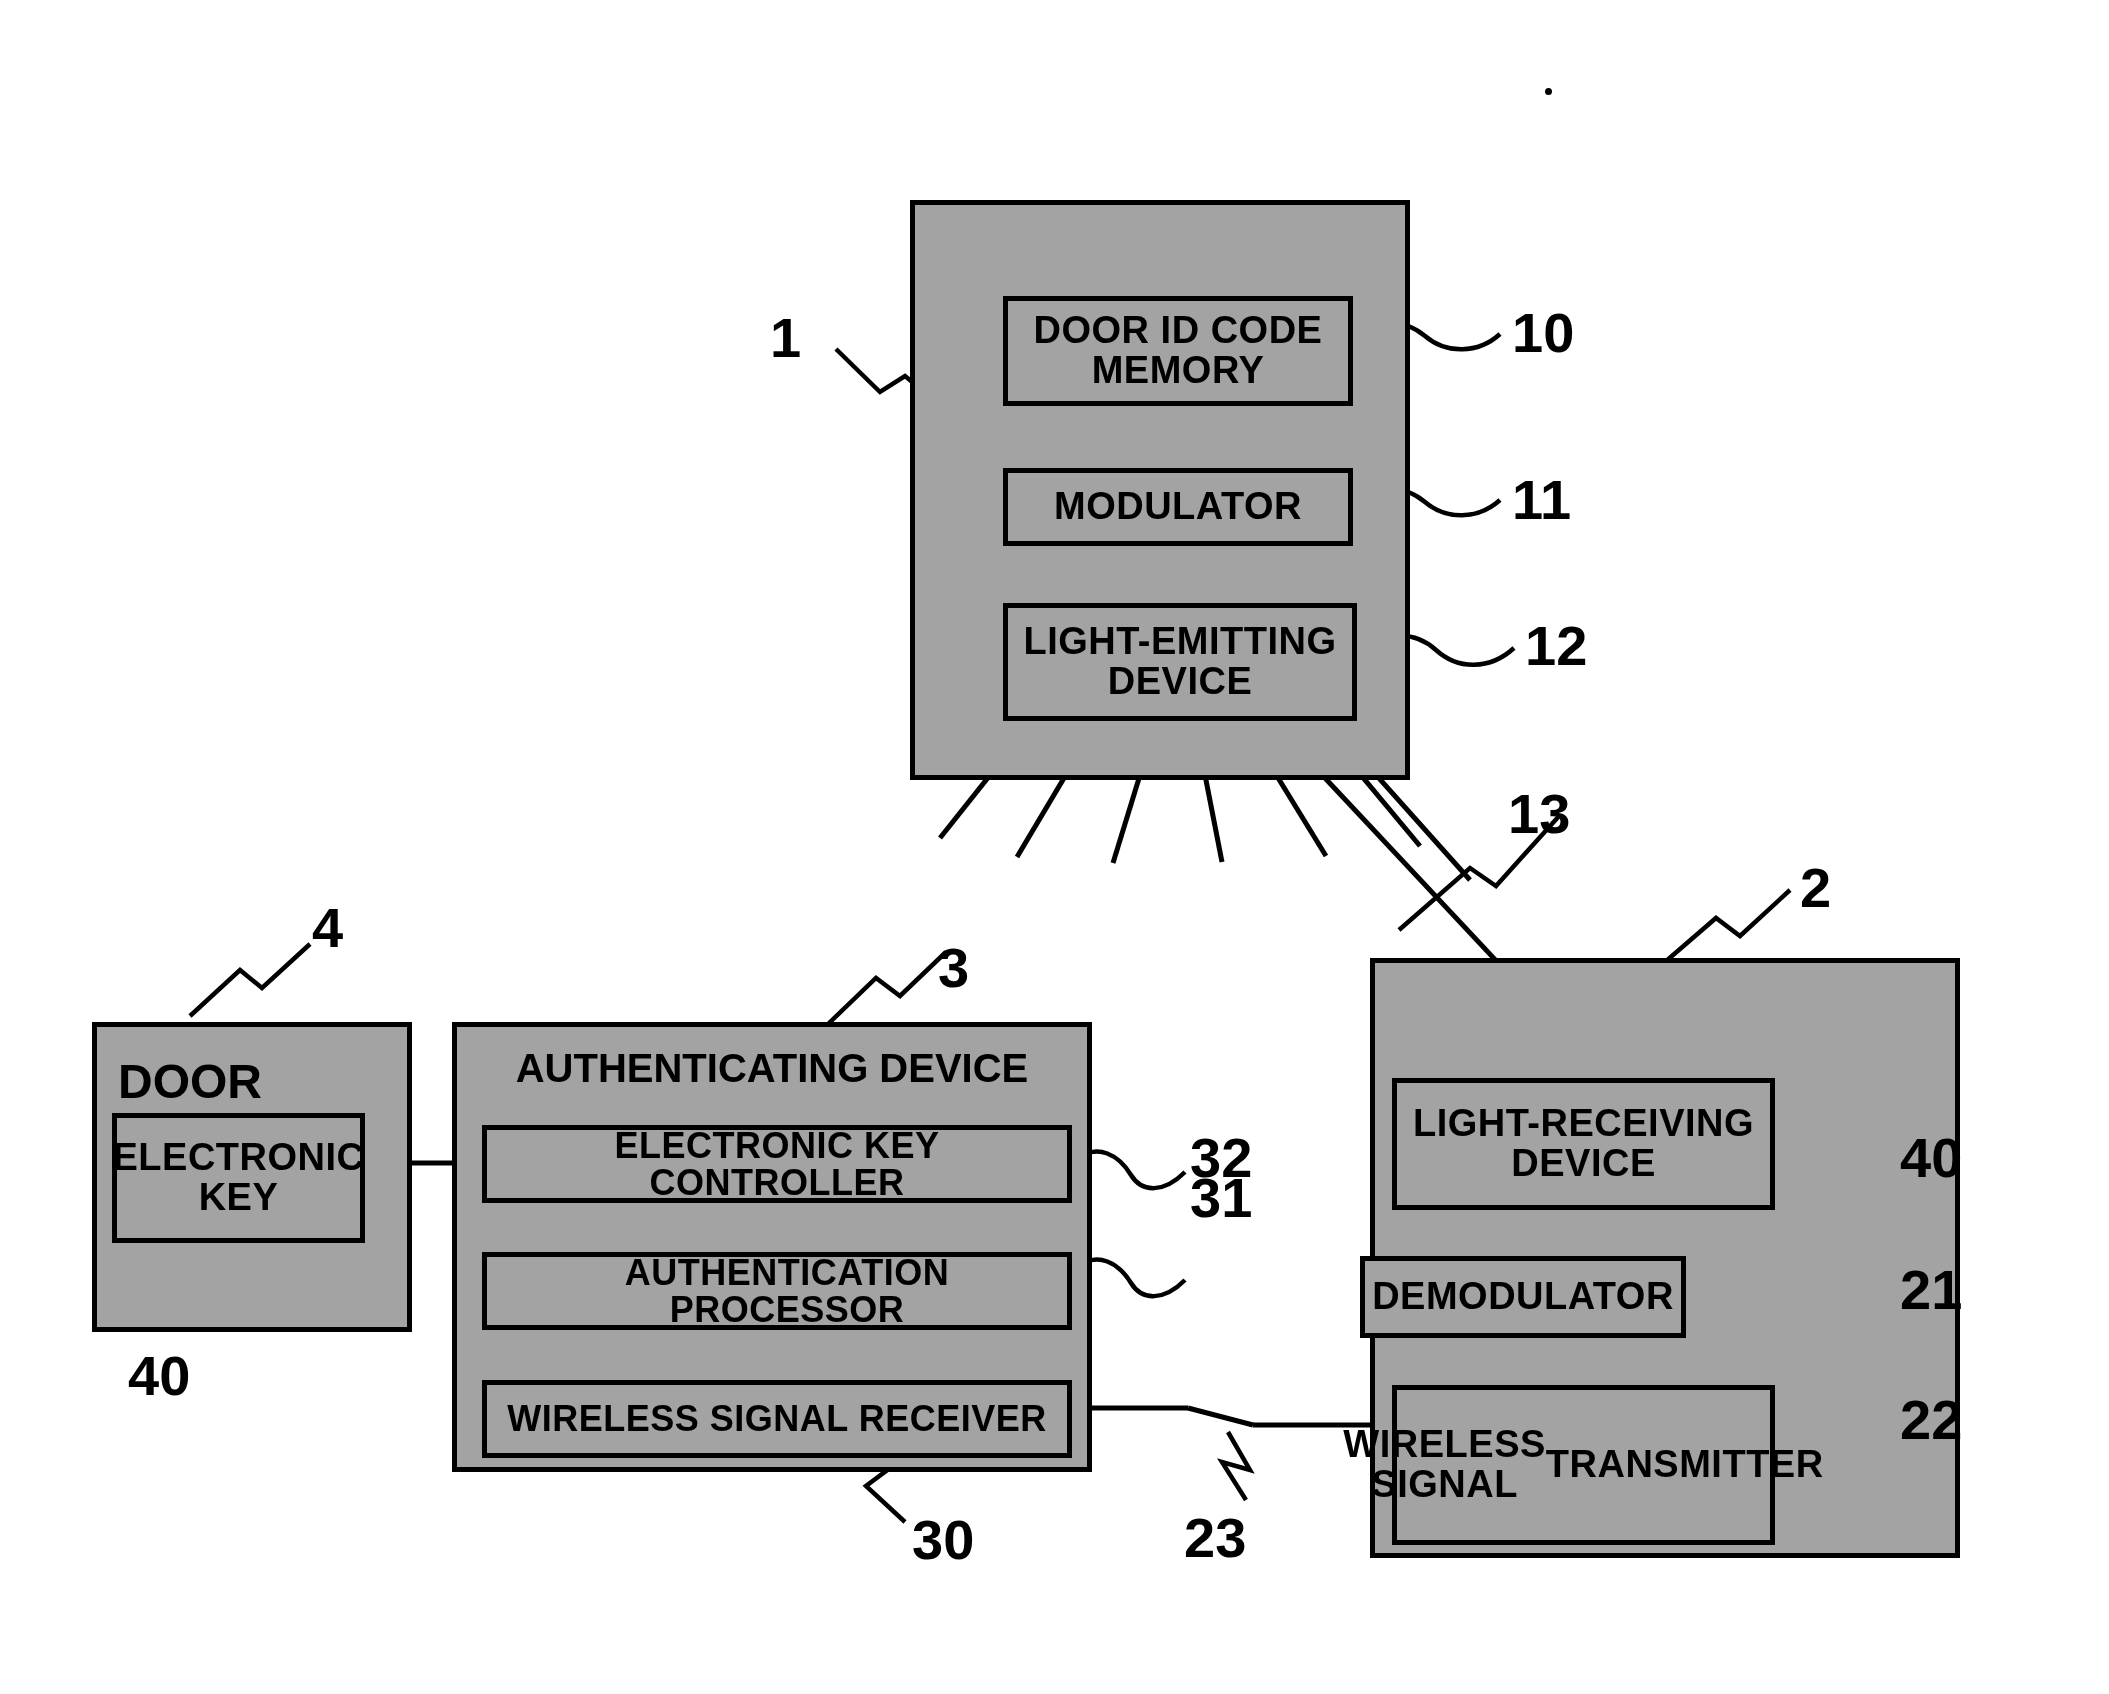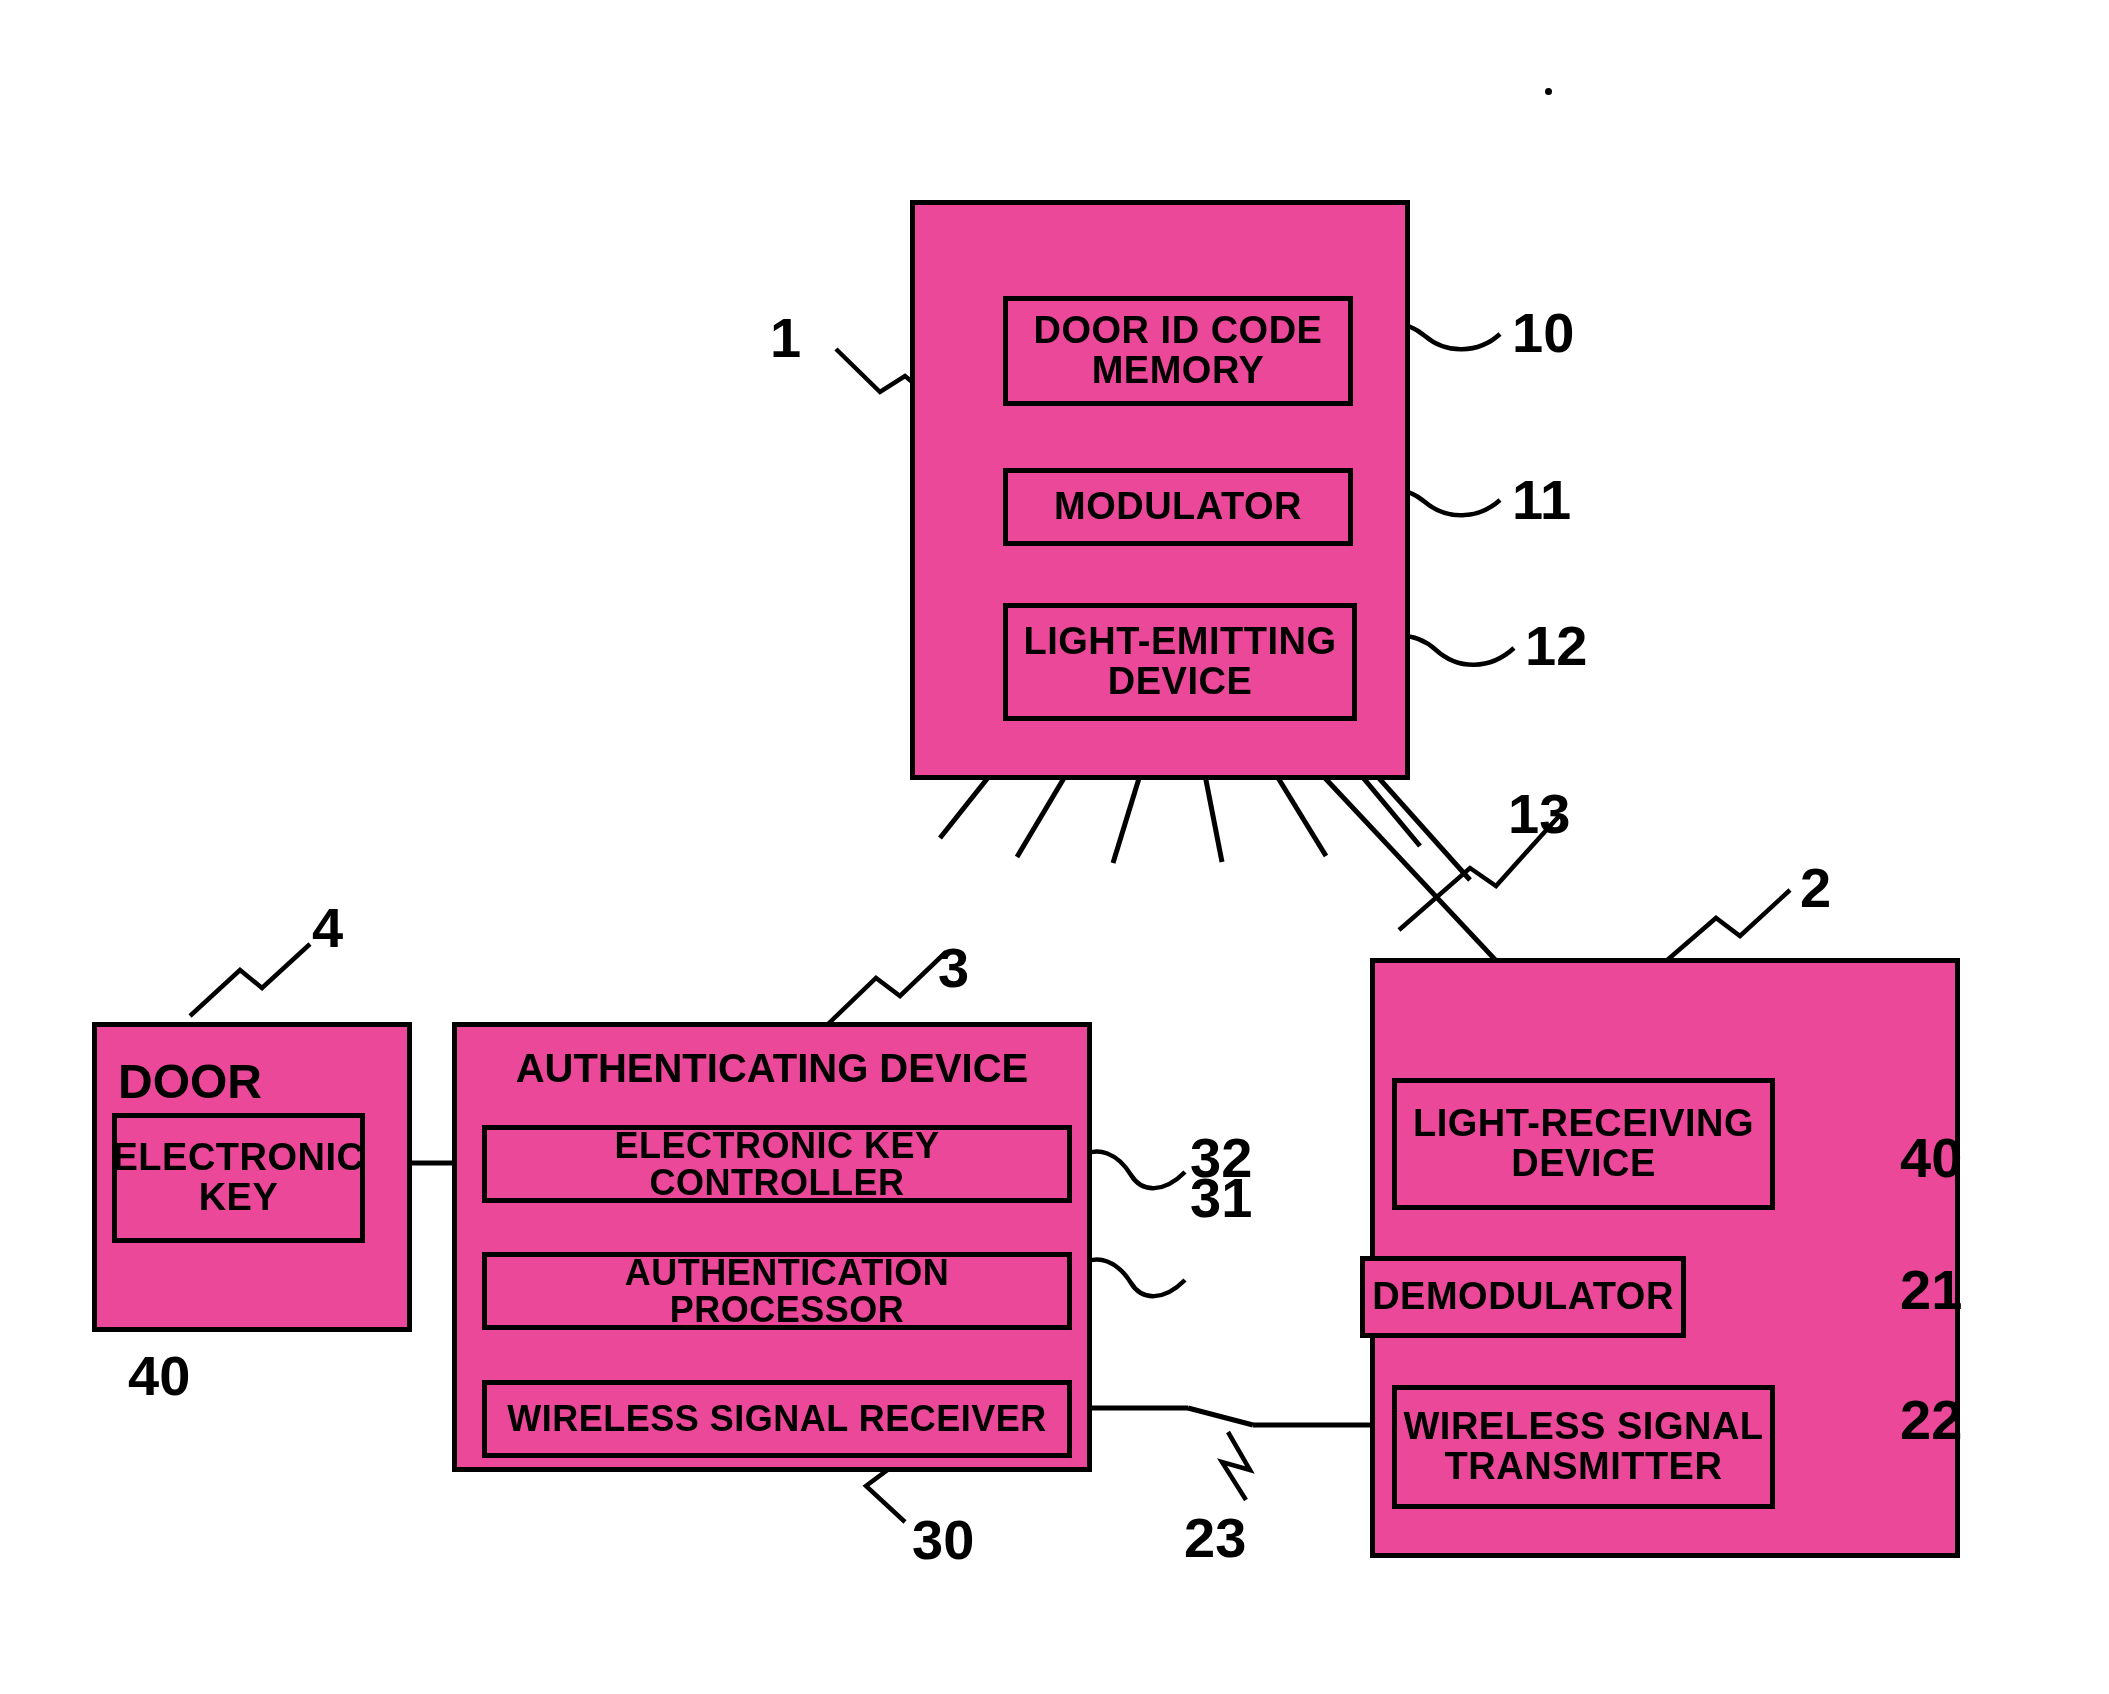--- a/index.html
+++ b/index.html
@@ -9,21 +9,21 @@
     width:2109px;height:1694px;position:relative;overflow:hidden;
     -webkit-font-smoothing:none;
   }
   #stage{position:absolute;inset:0;width:2109px;height:1694px;}
   svg.layer{position:absolute;left:0;top:0;width:2109px;height:1694px;}
 
   .blk{
     position:absolute;
     box-sizing:border-box;
     border:5px solid #000;
-    background:#ec4899;
+    background:#a3a3a3;
     display:flex;align-items:center;justify-content:center;
     text-align:center;
     color:#000;
     letter-spacing:0.5px;
     z-index:3;
   }
   .outer{border-width:5px;align-items:flex-start;justify-content:center;}
   .inner{border-width:5px;}
   .ttl{
     position:absolute;
@@ -167,21 +167,21 @@
     <span>LIGHT-RECEIVING</span>
     <span>DEVICE</span>
   </div>
   <div class="num" style="left:1900px;top:1130px;">40</div>
 
   <div class="blk inner lbl f38" style="left:1360px;top:1256px;width:326px;height:82px;">
     <span>DEMODULATOR</span>
   </div>
   <div class="num" style="left:1900px;top:1262px;">21</div>
 
-  <div class="blk inner lbl f38" style="left:1392px;top:1385px;width:383px;height:124px;flex-direction:column;">
+  <div class="blk inner lbl f38" style="left:1392px;top:1385px;width:383px;height:160px;flex-direction:row;">
     <span>WIRELESS SIGNAL</span>
     <span>TRANSMITTER</span>
   </div>
   <div class="num" style="left:1900px;top:1392px;">22</div>
 
   <div class="num" style="left:1184px;top:1510px;">23</div>
 
   <div class="blk outer" style="left:452px;top:1022px;width:640px;height:450px;"></div>
   <div class="ttl" style="left:462px;top:1046px;width:620px;text-align:center;font-size:40px;">AUTHENTICATING DEVICE</div>
   <div class="num" style="left:938px;top:940px;">3</div>

